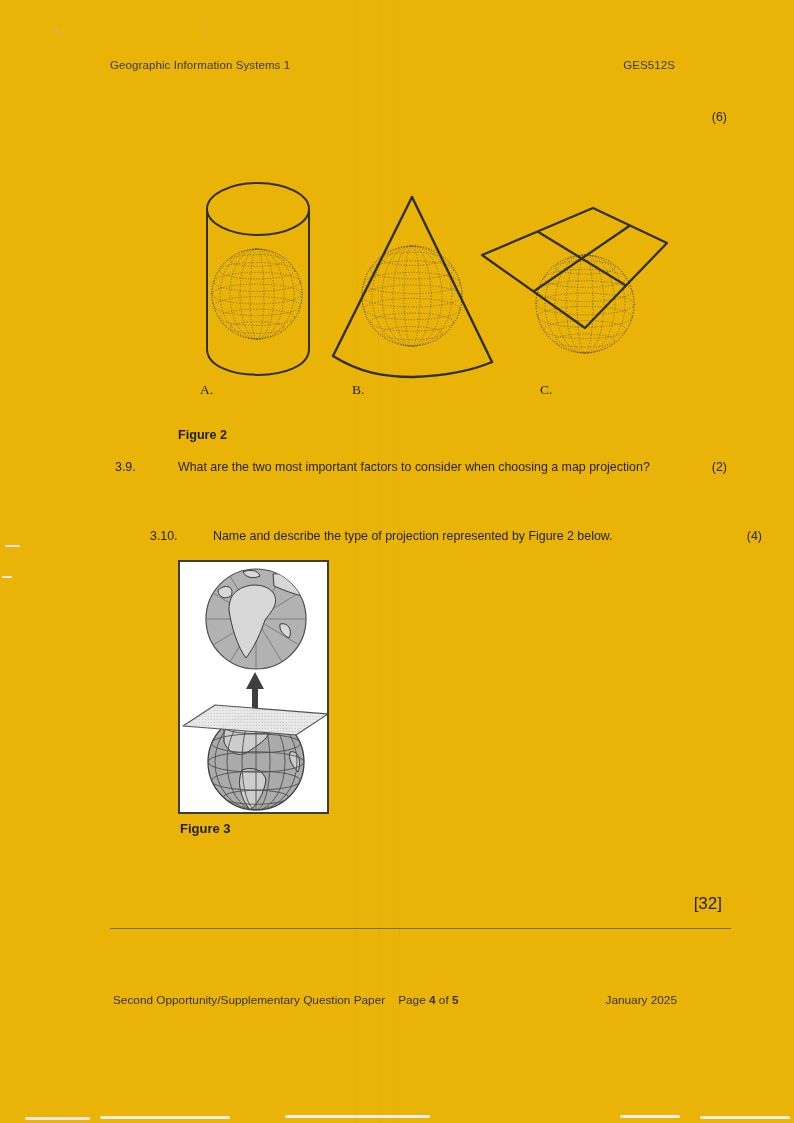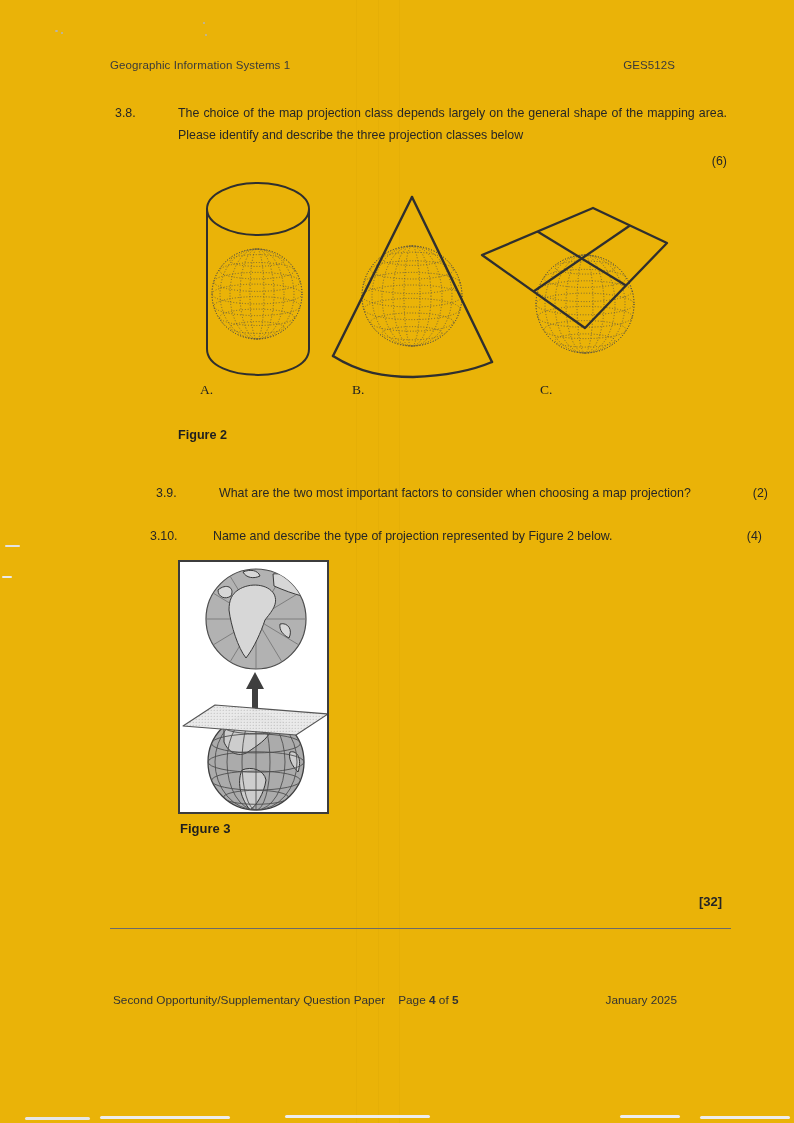--- a/index.html
+++ b/index.html
@@ -23,21 +23,21 @@
   .fig2{position:absolute;top:180px;left:205px;}
   .panelA{position:absolute;top:0;left:0;}
   .panelB{position:absolute;top:10px;left:120px;}
   .panelC{position:absolute;top:25px;left:275px;}
   .figlabels{position:absolute;top:382px;left:0;width:794px;font-family:"Liberation Serif","DejaVu Serif",serif;
              font-size:13.5px;color:#222;}
   .figlabels span{position:absolute;top:0;}
   .caption{position:absolute;left:178px;font-size:12.6px;font-weight:bold;color:#1f1f1f;text-align:center;}
   
   .fig3box{position:absolute;top:560px;left:178px;width:147px;height:250px;border:2px solid #3c3c3c;background:#fff;}
-  .total{position:absolute;top:894px;left:115px;width:607px;text-align:right;font-size:13px;font-weight:bold;}
+  .total{position:absolute;top:894px;left:115px;width:607px;text-align:right;font-size:17px;font-weight:normal;}
   .rule{position:absolute;top:928px;left:110px;width:621px;border-top:1.6px solid #6b6b6b;}
   .footer{position:absolute;top:993px;left:113px;width:564px;display:flex;align-items:baseline;
           font-size:11.8px;color:#333;}
   .footer .fpage{margin-left:13px;white-space:nowrap;}
   .footer .fpage b{font-weight:700;}
   .footer .fdate{margin-left:auto;}
   
   .speck{position:absolute;background:#b5b5b5;border-radius:50%;}
   .smudge{position:absolute;background:#ededed;height:3px;border-radius:2px;}
   .vline{position:absolute;top:0;bottom:0;width:1px;background:rgba(0,0,0,0.018);}
@@ -62,24 +62,20 @@
   <div class="smudge" style="left:285px;top:1115px;width:145px;"></div>
   <div class="smudge" style="left:620px;top:1115px;width:60px;"></div>
   <div class="smudge" style="left:700px;top:1116px;width:90px;"></div>
 
   <div class="hdr">
     <span>Geographic Information Systems 1</span>
     <span>GES512S</span>
   </div>
 
   <div class="qblock" style="top:102px;">
-    <div class="qrow">
-      <div class="qnum">3.8.</div>
-      <div class="qtext just">The choice of the map projection class depends largely on the general shape of the mapping area. Please identify and describe the three projection classes below</div>
-    </div>
     <div class="marksline">(6)</div>
   </div>
 
   <div class="fig2">
 
     <svg class="panelA" width="106" height="200" viewBox="0 0 106 200">
       <g stroke="#4a4a4a" stroke-width="0.7" stroke-dasharray="1 1.8" fill="none">
         <circle cx="52" cy="114" r="45" stroke-width="0.9"></circle>
         <ellipse cx="52" cy="114" rx="7" ry="45"></ellipse>
         <ellipse cx="52" cy="114" rx="17" ry="45"></ellipse>
@@ -150,21 +146,21 @@
   </div>
 
   <div class="figlabels">
     <span style="left:200px;">A.</span>
     <span style="left:352px;">B.</span>
     <span style="left:540px;">C.</span>
   </div>
 
   <div class="caption" style="top:428px;">Figure 2</div>
 
-  <div class="qblock" style="top:482px;margin-left:41px;">
+  <div class="qblock" style="top:456px;">
     <div class="qrow">
       <div class="qnum">3.9.</div>
       <div class="qtext" style="flex:0 0 auto;">What are the two most important factors to consider when choosing a map projection?</div>
       <div class="qmarks">(2)</div>
     </div>
   </div>
 
   <div class="qblock" style="top:525px;margin-left:35px;">
     <div class="qrow">
       <div class="qnum">3.10.</div>

